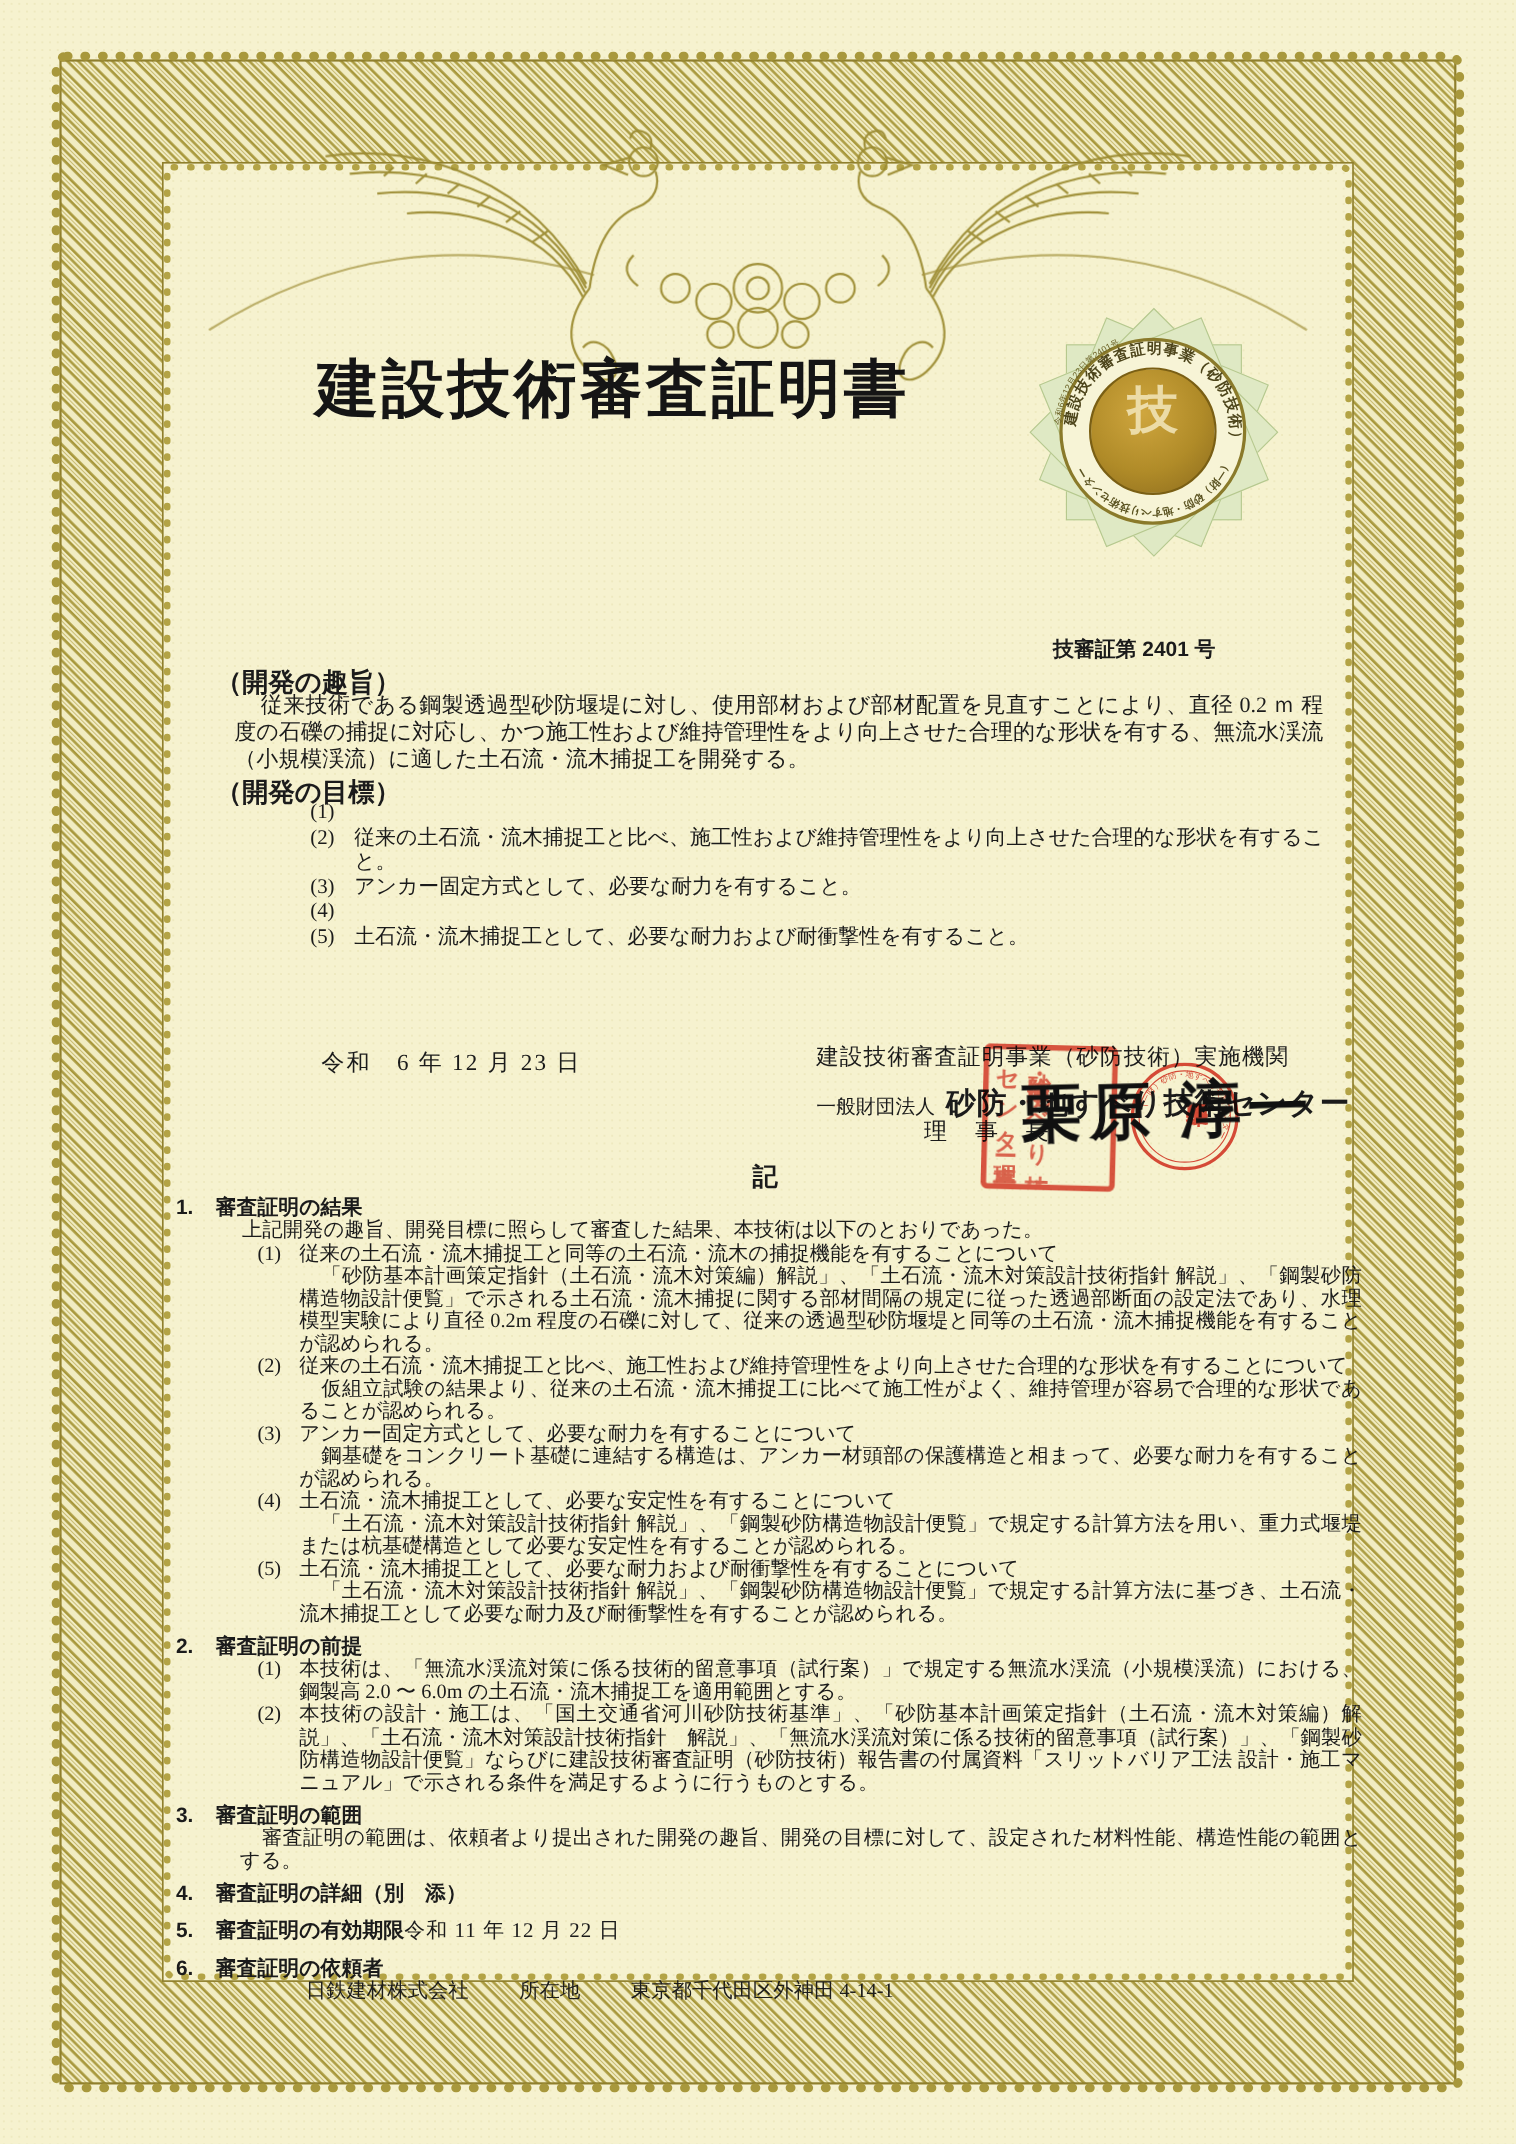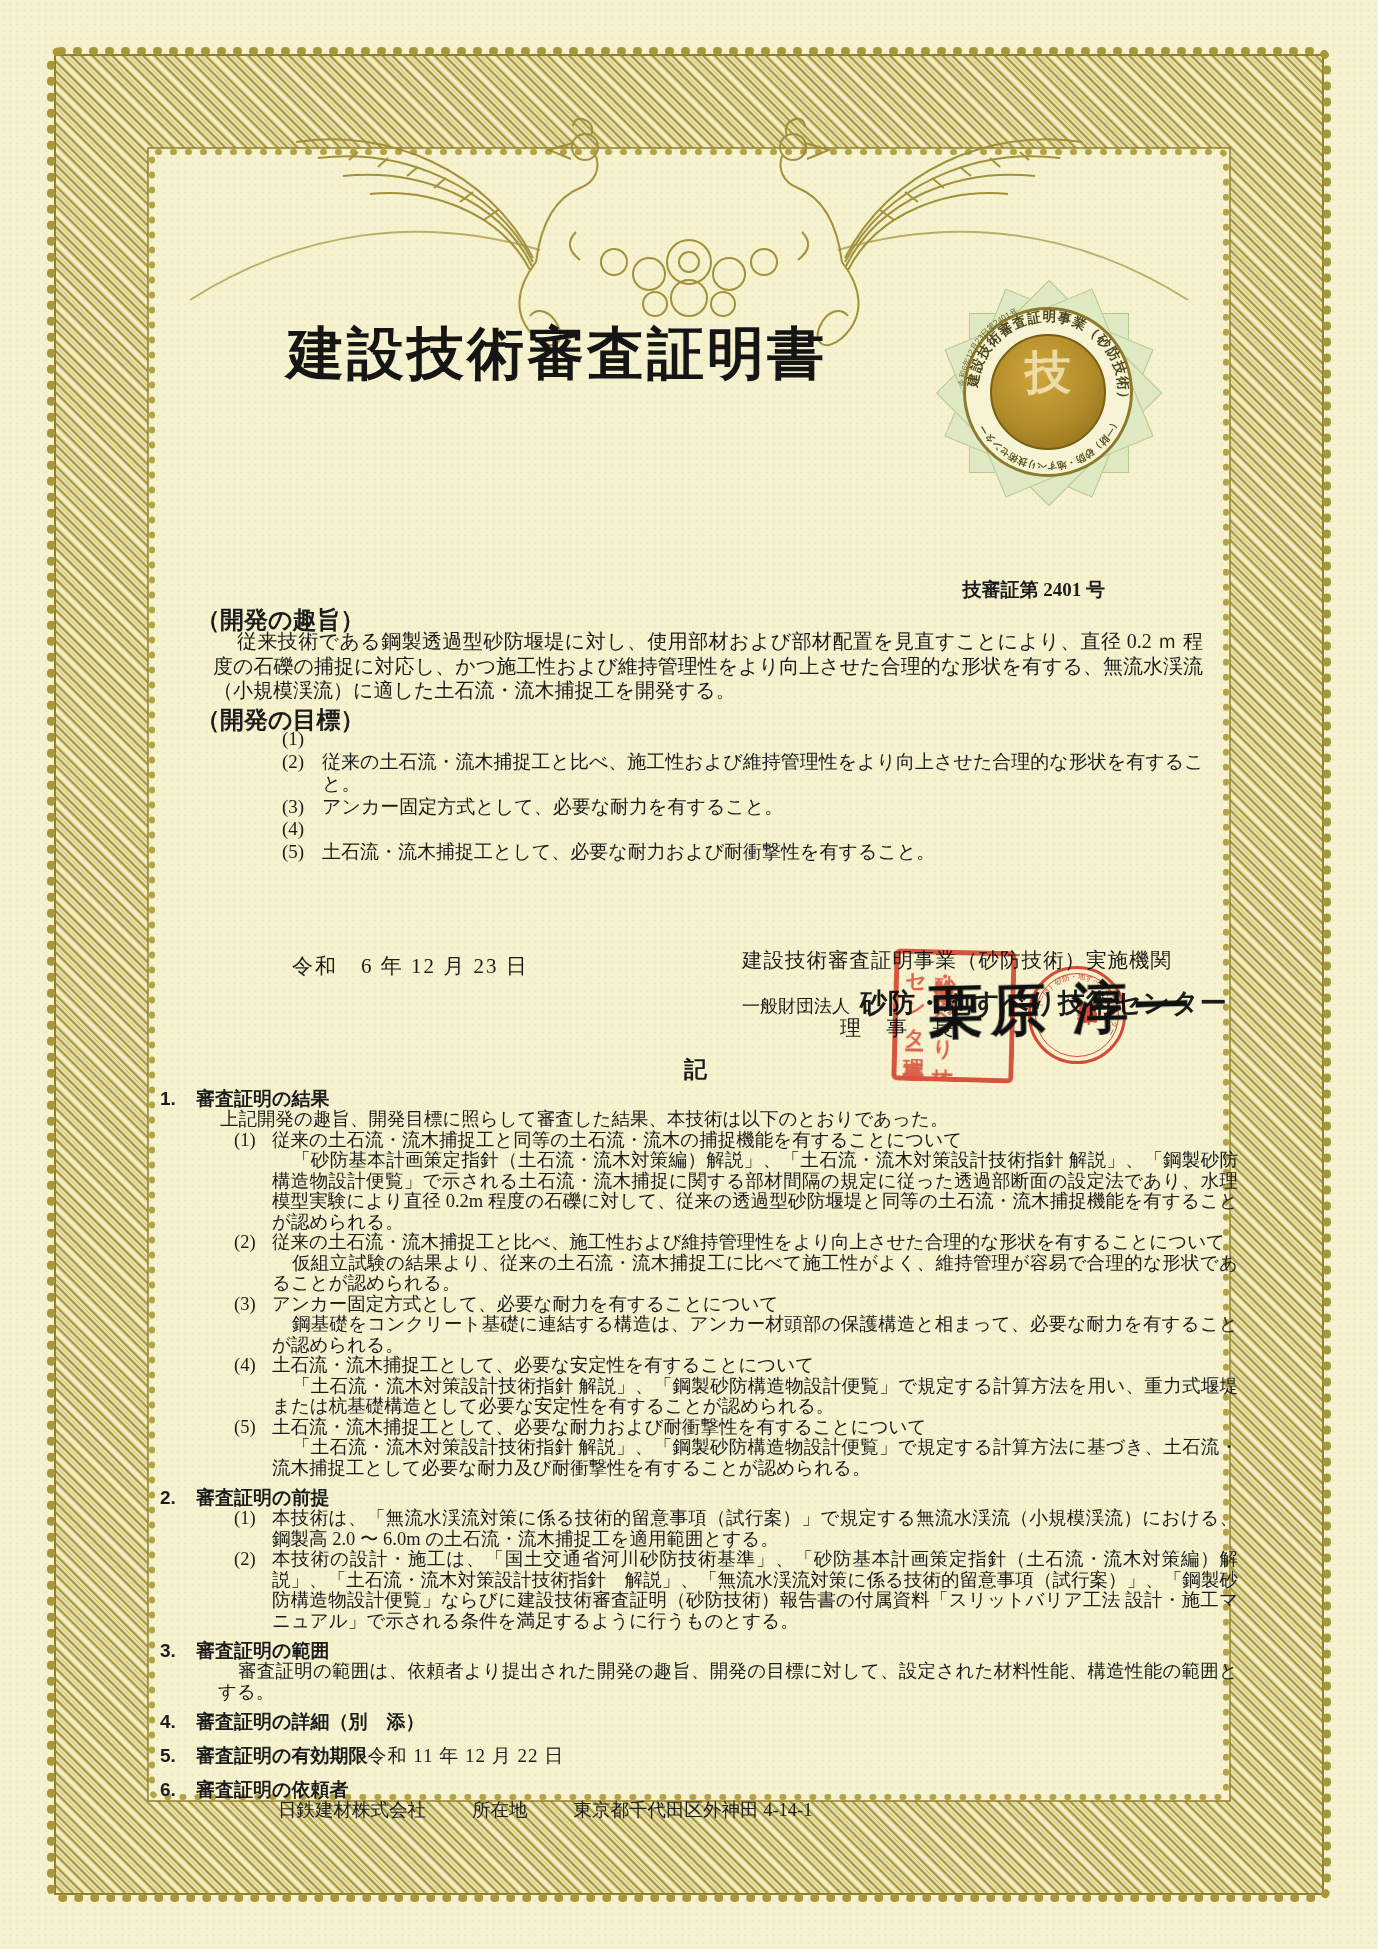--- a/index.html
+++ b/index.html
@@ -21,21 +21,21 @@
   #medal .ring{position:absolute;left:35px;top:35px;width:170px;height:170px;border-radius:50%;
       background:#f7f4d6;border:3px solid #8a7a2a;box-sizing:border-box;}
   #medal .gold{position:absolute;left:62px;top:62px;width:116px;height:116px;border-radius:50%;
       background:radial-gradient(circle at 42% 35%, #cfa63e, #b08b28 55%, #8a6a1d);border:2px solid #7a5f14;box-sizing:border-box;}
   #medal .glyph{position:absolute;left:62px;top:70px;width:116px;text-align:center;
       font-size:46px;font-weight:bold;color:#f3e7bc;opacity:.85;font-family:"Liberation Serif",serif;}
   #medal svg{position:absolute;left:0;top:0;}
   
   #title{left:287px;top:316px;font-size:57px;font-weight:900;letter-spacing:3px;color:#151515;}
   #techline{left:250px;top:547px;font-family:"Liberation Sans","DejaVu Sans",sans-serif;font-weight:bold;font-size:21px;}
-  #certno{left:160px;top:577px;width:945px;text-align:right;font-family:Liberation Serif, serif;font-weight:bold;font-size:19px;}
+  #certno{left:160px;top:577px;width:945px;text-align:right;font-family:Liberation Sans, sans-serif;font-weight:bold;font-size:19px;}
   .h-gothic{font-family:Liberation Mono, monospace;font-weight:bold;font-size:24px;}
   #purpose-h{left:196px;top:604px;}
   #purpose-b{left:213px;top:629px;width:990px;font-size:20px;line-height:24.5px;text-indent:24px;text-align:justify;}
   #goals-h{left:196px;top:704px;}
   #goals{left:282px;top:728px;width:930px;font-size:19px;line-height:22.5px;}
   .goal{display:flex;}
   .goal .lbl{flex:none;width:40px;}
   #decl{left:168px;top:891px;width:1062px;font-family:"Liberation Sans",sans-serif;font-weight:bold;
         font-size:18.5px;line-height:29px;text-indent:20px;text-align:justify;}
   #date{left:292px;top:952px;font-size:21px;letter-spacing:2px;}

